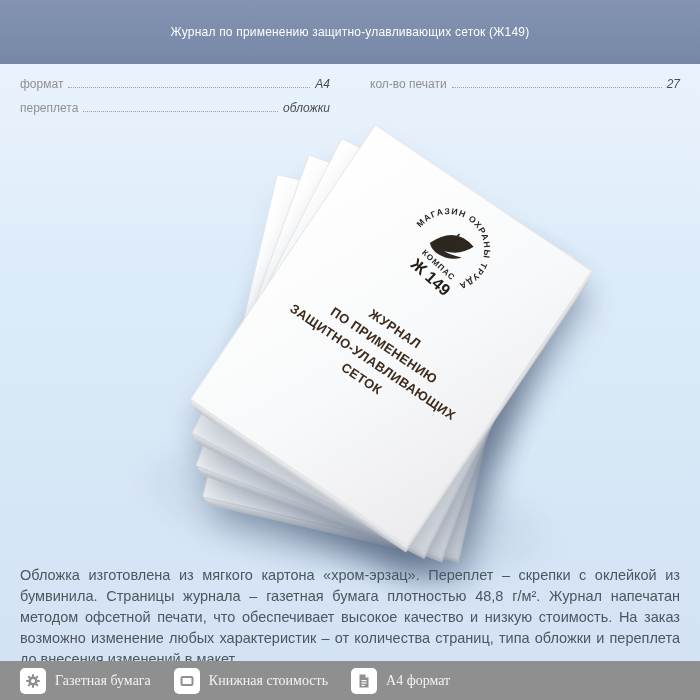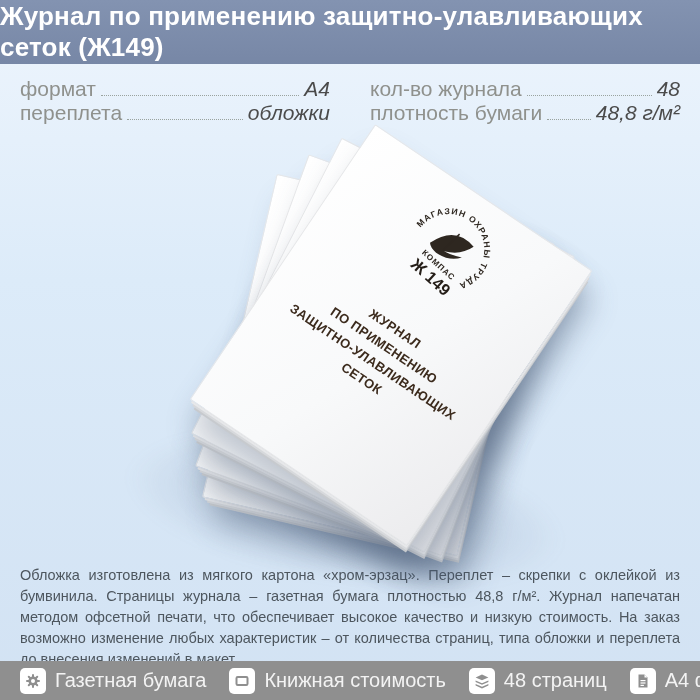--- a/index.html
+++ b/index.html
@@ -7,26 +7,26 @@
     width:700px;height:700px;position:relative;overflow:hidden;
     font-family:"Liberation Sans","DejaVu Sans",sans-serif;
     background:linear-gradient(180deg,#eef5fd 0%,#dcebf9 40%,#d2e2f3 100%);
   }
   
   .header{
     height:64px;display:flex;align-items:center;justify-content:center;
     background:linear-gradient(180deg,#8393b1 0%,#7787a6 100%);
   }
   .header h1{
-    margin:0;color:#ffffff;font-size:26px;font-weight:700;letter-spacing:.2px;
+    margin:0;color:#ffffff;font-size:12px;font-weight:400;letter-spacing:.2px;
   }
   
   .specs{display:flex;gap:40px;padding:13px 20px 4px 20px;}
   .spec-col{flex:1;min-width:0;}
-  .spec-row{display:flex;align-items:baseline;height:24px;font-size:21px;}
+  .spec-row{display:flex;align-items:baseline;height:24px;font-size:12px;}
   .spec-label{color:#8f918d;white-space:nowrap;}
   .spec-dots{flex:1;border-bottom:1px dotted #9aa39f;margin:0 5px 4px 5px;}
   .spec-value{color:#4b4b4b;white-space:nowrap;font-style:italic;}
   
   .image-area{position:relative;height:422px;}
   .stack-shadow{
     position:absolute;left:105px;top:300px;width:480px;height:160px;z-index:0;
     background:radial-gradient(ellipse at center,rgba(95,115,145,.38) 0%,rgba(95,115,145,0) 65%);
     filter:blur(6px);transform:rotate(9deg);
   }
@@ -54,21 +54,21 @@
   
   .footer{
     position:absolute;left:0;right:0;bottom:0;height:39px;background:#8f8f8f;
     display:flex;align-items:center;gap:23px;padding:0 20px;box-sizing:border-box;
   }
   .f-item{display:flex;align-items:center;gap:9px;}
   .f-icon{
     width:26px;height:26px;background:#ffffff;border-radius:5px;
     display:flex;align-items:center;justify-content:center;flex:0 0 auto;
   }
-  .f-label{color:#f3f3f3;font-size:20px;white-space:nowrap;}
+  .f-label{color:#f3f3f3;font-size:14px;white-space:nowrap;font-family:Liberation Serif, serif;}
 </style>
 </head>
 <body>
 
 <div class="page">
 
   <div class="header">
     <h1>Журнал по применению защитно-улавливающих сеток (Ж149)</h1>
   </div>
 
@@ -80,28 +80,23 @@
         <span class="spec-value">А4</span>
       </div>
       <div class="spec-row">
         <span class="spec-label">переплета</span>
         <span class="spec-dots"></span>
         <span class="spec-value">обложки</span>
       </div>
     </div>
     <div class="spec-col">
       <div class="spec-row">
-        <span class="spec-label">кол-во журнала</span>
+        <span class="spec-label">кол-во печати</span>
         <span class="spec-dots"></span>
-        <span class="spec-value">48</span>
-      </div>
-      <div class="spec-row">
-        <span class="spec-label">плотность бумаги</span>
-        <span class="spec-dots"></span>
-        <span class="spec-value">48,8 г/м²</span>
+        <span class="spec-value">27</span>
       </div>
     </div>
   </div>
 
   <div class="image-area">
     <div class="stack-shadow"></div>
 
     <div class="journal j4"></div>
     <div class="journal j3"></div>
     <div class="journal j2"></div>
@@ -152,32 +147,20 @@
 
     <div class="f-item">
       <span class="f-icon">
         <svg width="16" height="16" viewBox="0 0 16 16">
           <rect x="2.5" y="4" width="11" height="8" rx="1.2" fill="none" stroke="#8f8f8f" stroke-width="2"></rect>
         </svg>
       </span>
       <span class="f-label">Книжная стоимость</span>
     </div>
 
-    <div class="f-item">
-      <span class="f-icon">
-        <svg width="16" height="16" viewBox="0 0 16 16">
-          <g fill="#8f8f8f">
-            <path d="M8 1.6 L14.4 4.4 8 7.2 1.6 4.4 Z"></path>
-            <path d="M1.6 7.4 L8 10.2 14.4 7.4 14.4 9 8 11.8 1.6 9 Z"></path>
-            <path d="M1.6 11 L8 13.8 14.4 11 14.4 12.6 8 15.4 1.6 12.6 Z"></path>
-          </g>
-        </svg>
-      </span>
-      <span class="f-label">48 страниц</span>
-    </div>
 
     <div class="f-item">
       <span class="f-icon">
         <svg width="16" height="16" viewBox="0 0 16 16">
           <path d="M3.5 1.5 h6 l3 3 v10 h-9 z" fill="#8f8f8f"></path>
           <path d="M9.5 1.5 v3 h3 z" fill="#ffffff"></path>
           <rect x="5.5" y="7" width="5" height="1.2" fill="#ffffff"></rect>
           <rect x="5.5" y="9.4" width="5" height="1.2" fill="#ffffff"></rect>
           <rect x="5.5" y="11.8" width="3.4" height="1.2" fill="#ffffff"></rect>
         </svg>

